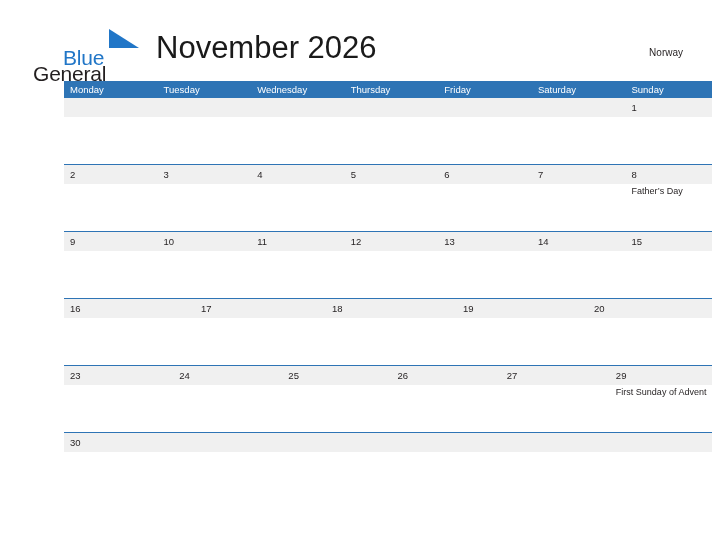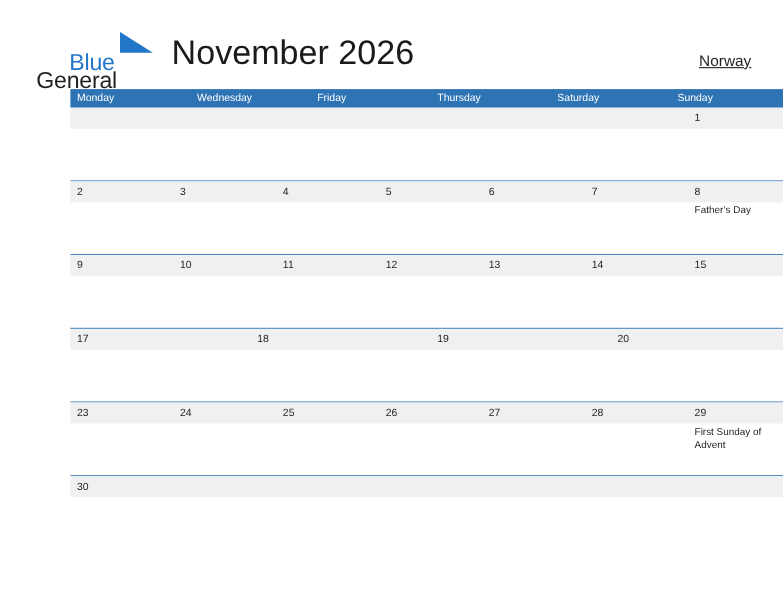--- a/index.html
+++ b/index.html
@@ -77,25 +77,24 @@
     color: #1a1a1a;
     letter-spacing: 0px;
     font-family: "Liberation Sans", sans-serif;
     white-space: nowrap;
   }
 
   .cal-country {
     position: absolute;
     right: 29px;
     top: 47px;
-    font-size: 14px;
+    font-size: 10px;
     color: #231f20;
     font-family: "Liberation Sans", sans-serif;
     white-space: nowrap;
-    text-decoration: underline;
   }
 
   
   .grid {
     position: absolute;
     left: 28px;
     top: 81px;
     width: 655px;
     margin-left: 36px;
   }
@@ -200,23 +199,24 @@
     <div class="cal-title">November 2026</div>
 
     <div class="cal-country">Norway</div>
 
   </div>
 
   <div class="grid">
 
     <div class="weekday-row">
       <div class="weekday-cell">Monday</div>
+      <div class="weekday-cell">Tuesday</div>
       <div class="weekday-cell">Wednesday</div>
+      <div class="weekday-cell">Thursday</div>
       <div class="weekday-cell">Friday</div>
-      <div class="weekday-cell">Thursday</div>
       <div class="weekday-cell">Saturday</div>
       <div class="weekday-cell">Sunday</div>
     </div>
 
     <div id="weeks-container">
         <div class="week-row">
           <div class="band"></div>
           <div class="days">
             <div class="day-cell">
               <span class="day-num"></span>
@@ -293,20 +293,23 @@
             </div>
             <div class="day-cell">
               <span class="day-num">15</span>
             </div>
           </div>
         </div>
         <div class="week-row">
           <div class="band"></div>
           <div class="days">
             <div class="day-cell">
+              <span class="day-num">16</span>
+            </div>
+            <div class="day-cell">
               <span class="day-num">17</span>
             </div>
             <div class="day-cell">
               <span class="day-num">18</span>
             </div>
             <div class="day-cell">
               <span class="day-num">19</span>
             </div>
             <div class="day-cell">
               <span class="day-num">20</span>
@@ -323,23 +326,20 @@
               <span class="day-num">24</span>
             </div>
             <div class="day-cell">
               <span class="day-num">25</span>
             </div>
             <div class="day-cell">
               <span class="day-num">26</span>
             </div>
             <div class="day-cell">
               <span class="day-num">27</span>
-            </div>
-            <div class="day-cell">
-              <span class="day-num">28</span>
             </div>
             <div class="day-cell">
               <span class="day-num">29</span>
               <div class="day-events">
                 <div class="event">First Sunday of Advent</div>
               </div>
             </div>
           </div>
         </div>
         <div class="week-row last">

